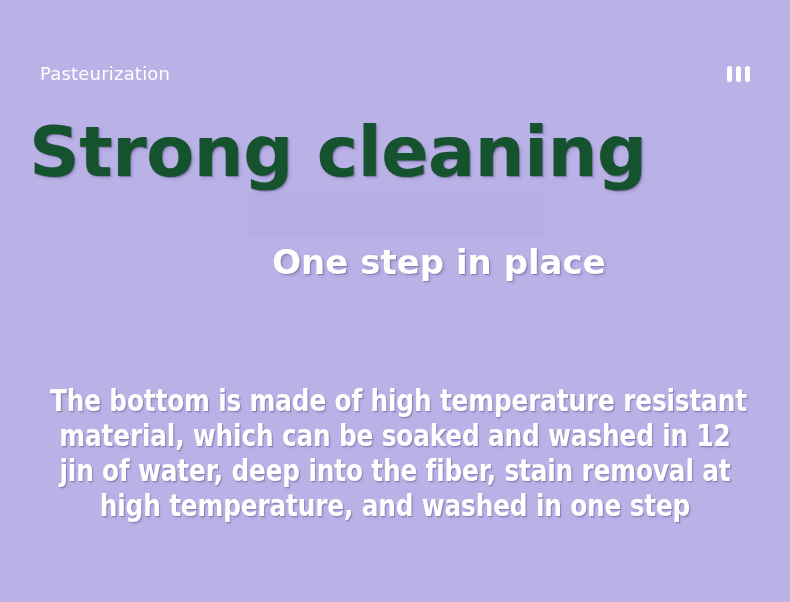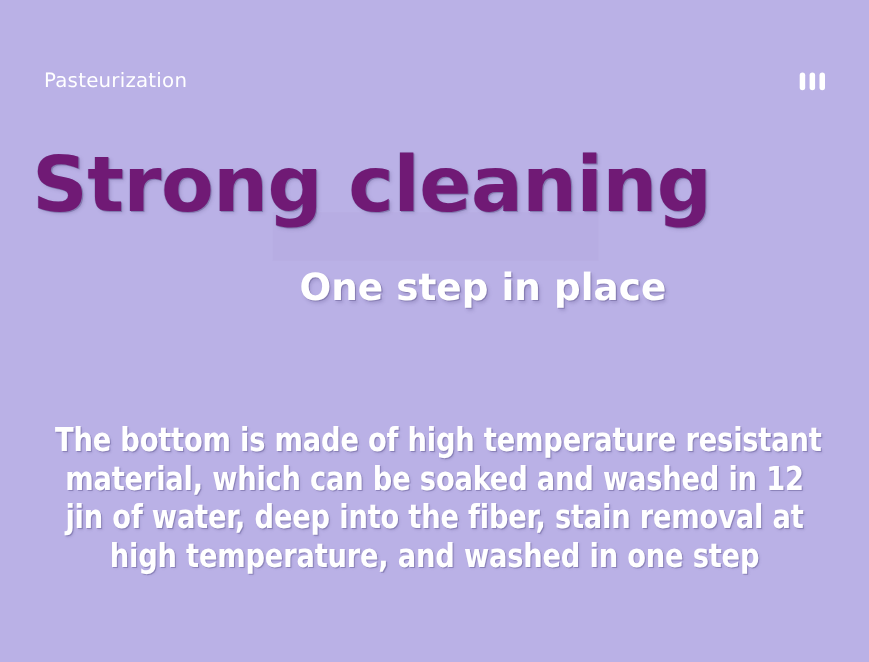--- a/index.html
+++ b/index.html
@@ -79,27 +79,26 @@
     position: absolute;
     left: 0;
     top: 112px;
     width: 676px;
     text-align: center;
     font-family: "DejaVu Sans", "Liberation Sans", sans-serif;
     font-size: 70px;
     font-weight: 700;
     letter-spacing: -0.5px;
     line-height: 80px;
-    color: #701a75;
+    color: #14532d;
     white-space: nowrap;
     text-shadow:
       1px 1px 0 rgba(105, 95, 150, 0.55),
       -0.5px -0.5px 0 rgba(105, 95, 150, 0.30),
       2px 2px 3px rgba(105, 95, 150, 0.30);
-    margin-top: 16px;
   }
 
   
   .subheadline {
     position: absolute;
     left: 0;
     top: 240px;
     width: 790px;
     text-align: center;
     font-family: "DejaVu Sans", "Liberation Sans", sans-serif;

